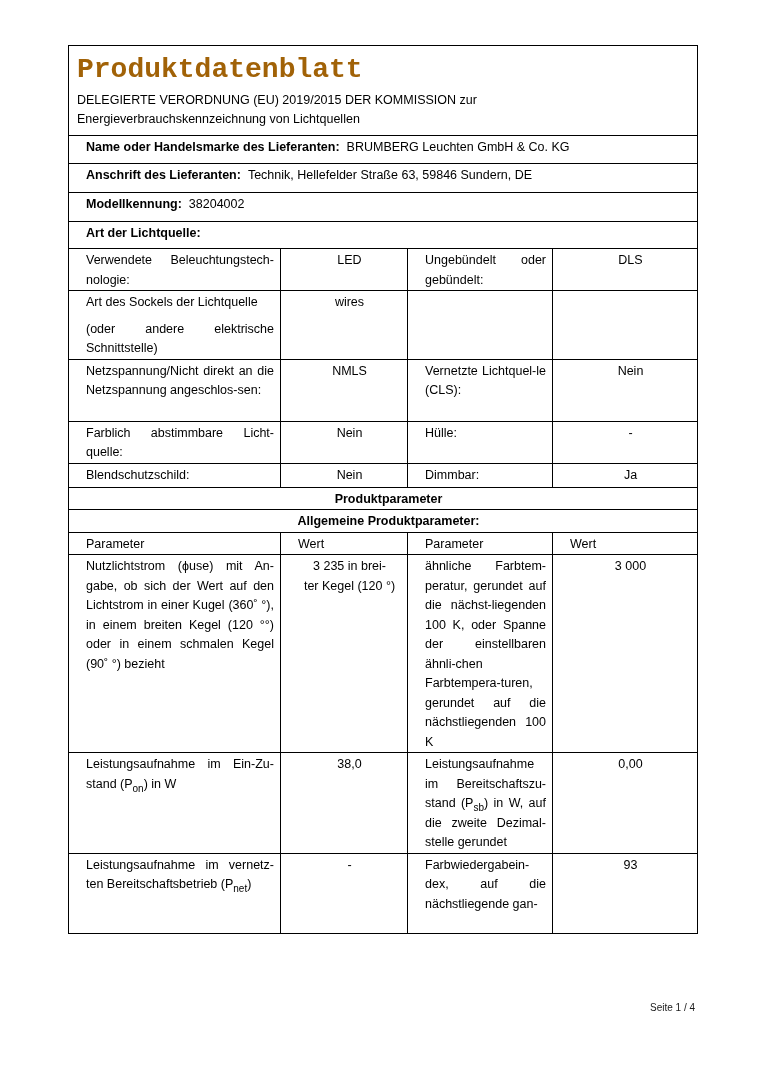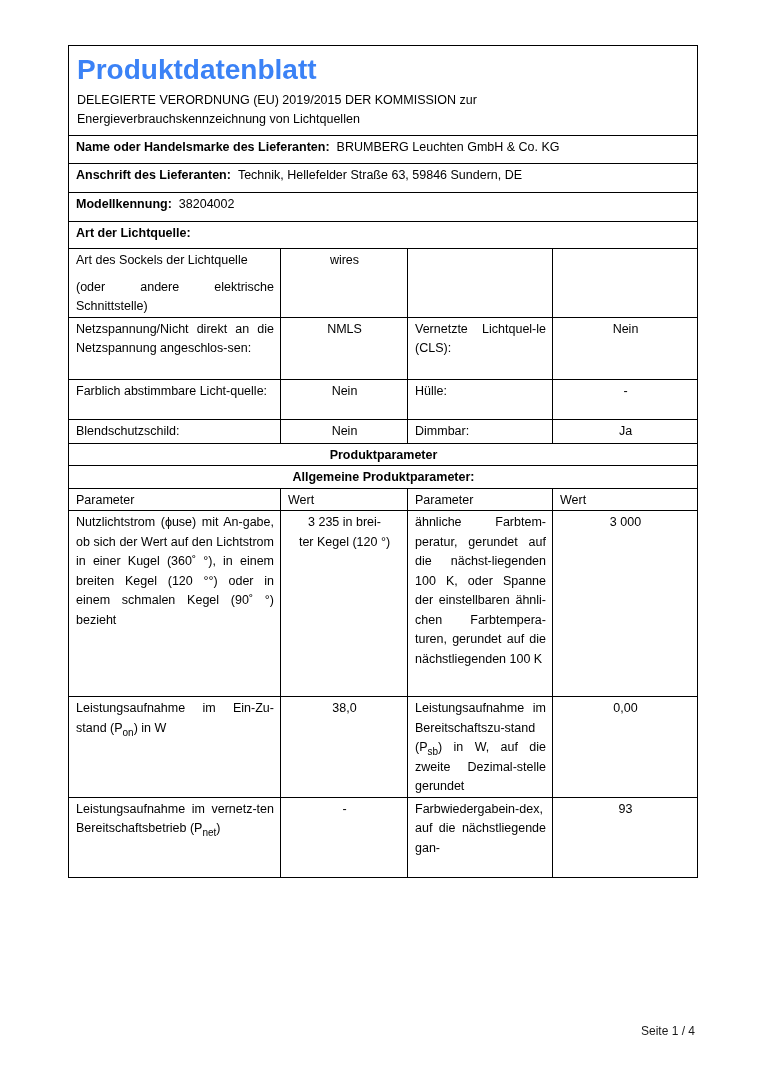--- a/index.html
+++ b/index.html
@@ -23,63 +23,63 @@
   table.sheet {
     border-collapse: collapse;
     table-layout: fixed;
     width: 629px;
     font-size: 12.5px;
     line-height: 19.5px;
   }
   table.sheet td {
     border: 1.5px solid #000000;
     vertical-align: top;
-    padding: 2px 6px 0 7px;
+    padding: 2px 6px 0 17px;
     overflow: hidden;
   }
   .just { text-align: justify; }
   .val  { text-align: center; padding-left: 3px; padding-right: 3px; }
   .chead { text-align: center; font-weight: bold; }
   .label { font-weight: bold; margin-right: 7px; }
   .title-cell { padding: 7px 8px 0 8px !important; }
   .doc-title {
     font-size: 28px;
     font-weight: bold;
     line-height: 33px;
     margin: 0 0 5px 0;
     letter-spacing: 0px;
   }
   .reg-line { display: block; line-height: 19px; }
   .p2 { margin-top: 7px; }
   sub { font-size: 10px; line-height: 0; }
   .footer {
     position: absolute;
     right: 69px;
-    top: 1024px;
-    font-size: 12px;
+    top: 1002px;
+    font-size: 10px;
     color: #1a1a1a;
   }
 </style>
 </head>
 <body>
 
 <div class="page">
   <div class="doc">
     <table class="sheet">
       <colgroup>
         <col style="width:212px">
           <col style="width:127px">
           <col style="width:145px">
           <col style="width:145px">
       </colgroup>
 
       <tbody>
           <tr style="height:90px">
         <td colspan="4" class="title-cell">
-          <div class="doc-title" style="color: #3b82f6;">Produktdatenblatt</div>
+          <div class="doc-title" style="color: #a16207; font-family: Liberation Mono, monospace;">Produktdatenblatt</div>
           <span class="reg-line">DELEGIERTE VERORDNUNG (EU) 2019/2015 DER KOMMISSION zur</span>
           <span class="reg-line">Energieverbrauchskennzeichnung von Lichtquellen</span>
         </td>
       </tr>
 
       <tr style="height:28px">
         <td colspan="4">
           <span class="label">Name oder Handelsmarke des Lieferanten:</span><span>BRUMBERG Leuchten GmbH &amp; Co. KG</span>
         </td>
       </tr>
@@ -92,20 +92,26 @@
         <td colspan="4">
           <span class="label">Modellkennung:</span><span>38204002</span>
         </td>
       </tr>
       <tr style="height:27px">
         <td colspan="4">
           <span class="label">Art der Lichtquelle:</span>
         </td>
       </tr>
 
+      <tr style="height:39px">
+        <td class="just">Verwendete Beleuchtungstech-nologie:</td>
+        <td class="val">LED</td>
+        <td class="just">Ungebündelt oder gebündelt:</td>
+        <td class="val">DLS</td>
+      </tr>
       <tr style="height:63px">
         <td class="just">
           <div>Art des Sockels der Lichtquelle</div>
           <div class="p2 just">(oder andere elektrische Schnittstelle)</div>
         </td>
         <td class="val">wires</td>
         <td class="just"></td>
         <td class="val"></td>
       </tr>
       <tr style="height:62px">

